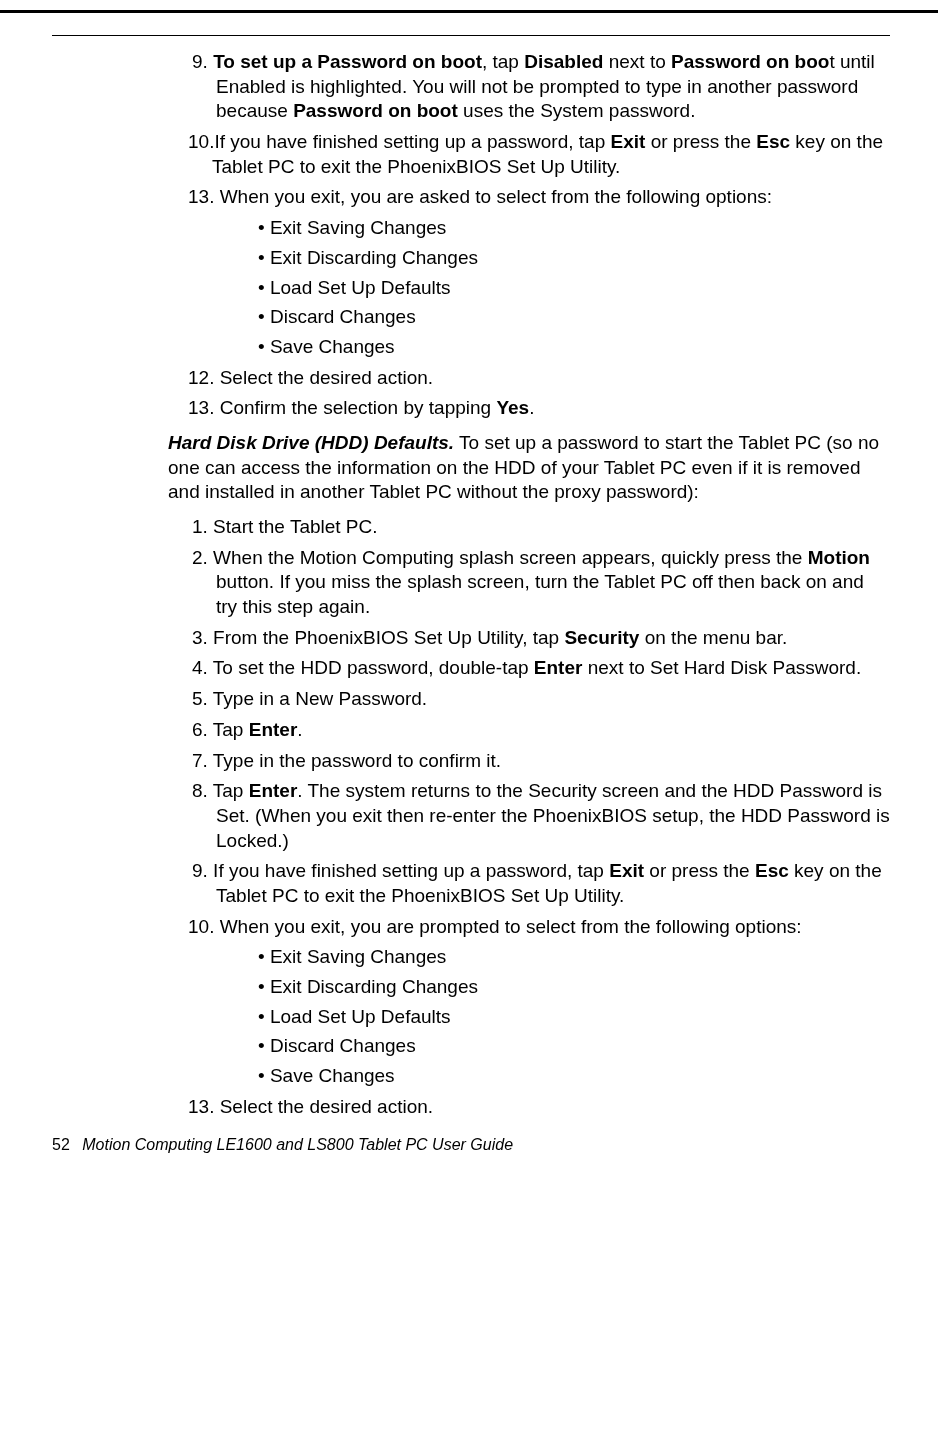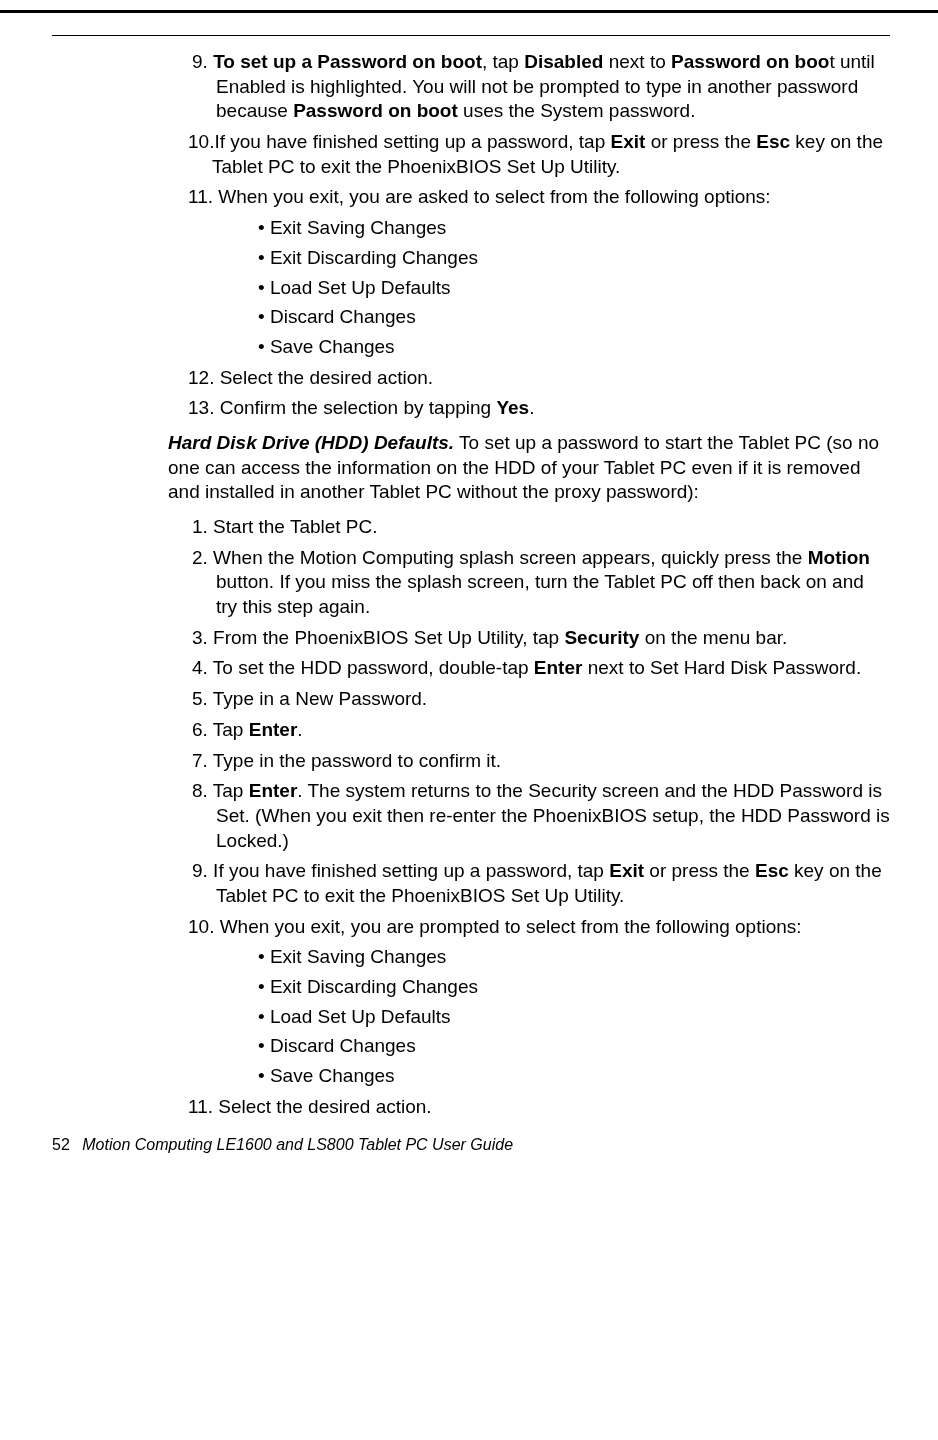--- a/index.html
+++ b/index.html
@@ -72,21 +72,21 @@
 <body>
 
 <div class="page">
   <hr class="hr-thin">
 
   <div class="step">9. <b>To set up a Password on boot</b>, tap <b>Disabled</b> next to <b>Password on boo</b>t until Enabled is highlighted. You will not be prompted to type in another password because <b>Password on boot</b> uses the System password.</div>
 
 
   <div class="step-10">10.If you have finished setting up a password, tap <b>Exit</b> or press the <b>Esc</b> key on the Tablet PC to exit the PhoenixBIOS Set Up Utility.</div>
 
-  <div class="step-11">11. When you exit, you are asked to select from the following options:</div>
+  <div class="step-11">13. When you exit, you are asked to select from the following options:</div>
 
   <ul class="bullet-list">
     <li>Exit Saving Changes</li>
     <li>Exit Discarding Changes</li>
     <li>Load Set Up Defaults</li>
     <li>Discard Changes</li>
     <li>Save Changes</li>
   </ul>
 
   <div class="step-11">12. Select the desired action.</div>
@@ -106,19 +106,19 @@
   <div class="step-11">10. When you exit, you are prompted to select from the following options:</div>
 
   <ul class="bullet-list">
     <li>Exit Saving Changes</li>
     <li>Exit Discarding Changes</li>
     <li>Load Set Up Defaults</li>
     <li>Discard Changes</li>
     <li>Save Changes</li>
   </ul>
 
-  <div class="step-11">11. Select the desired action.</div>
+  <div class="step-11">13. Select the desired action.</div>
 
   <div class="footer">
     <span class="page-num">52</span>
     <span>Motion Computing LE1600 and LS800 Tablet PC User Guide</span>
   </div>
 </div>
 
 </body></html>

